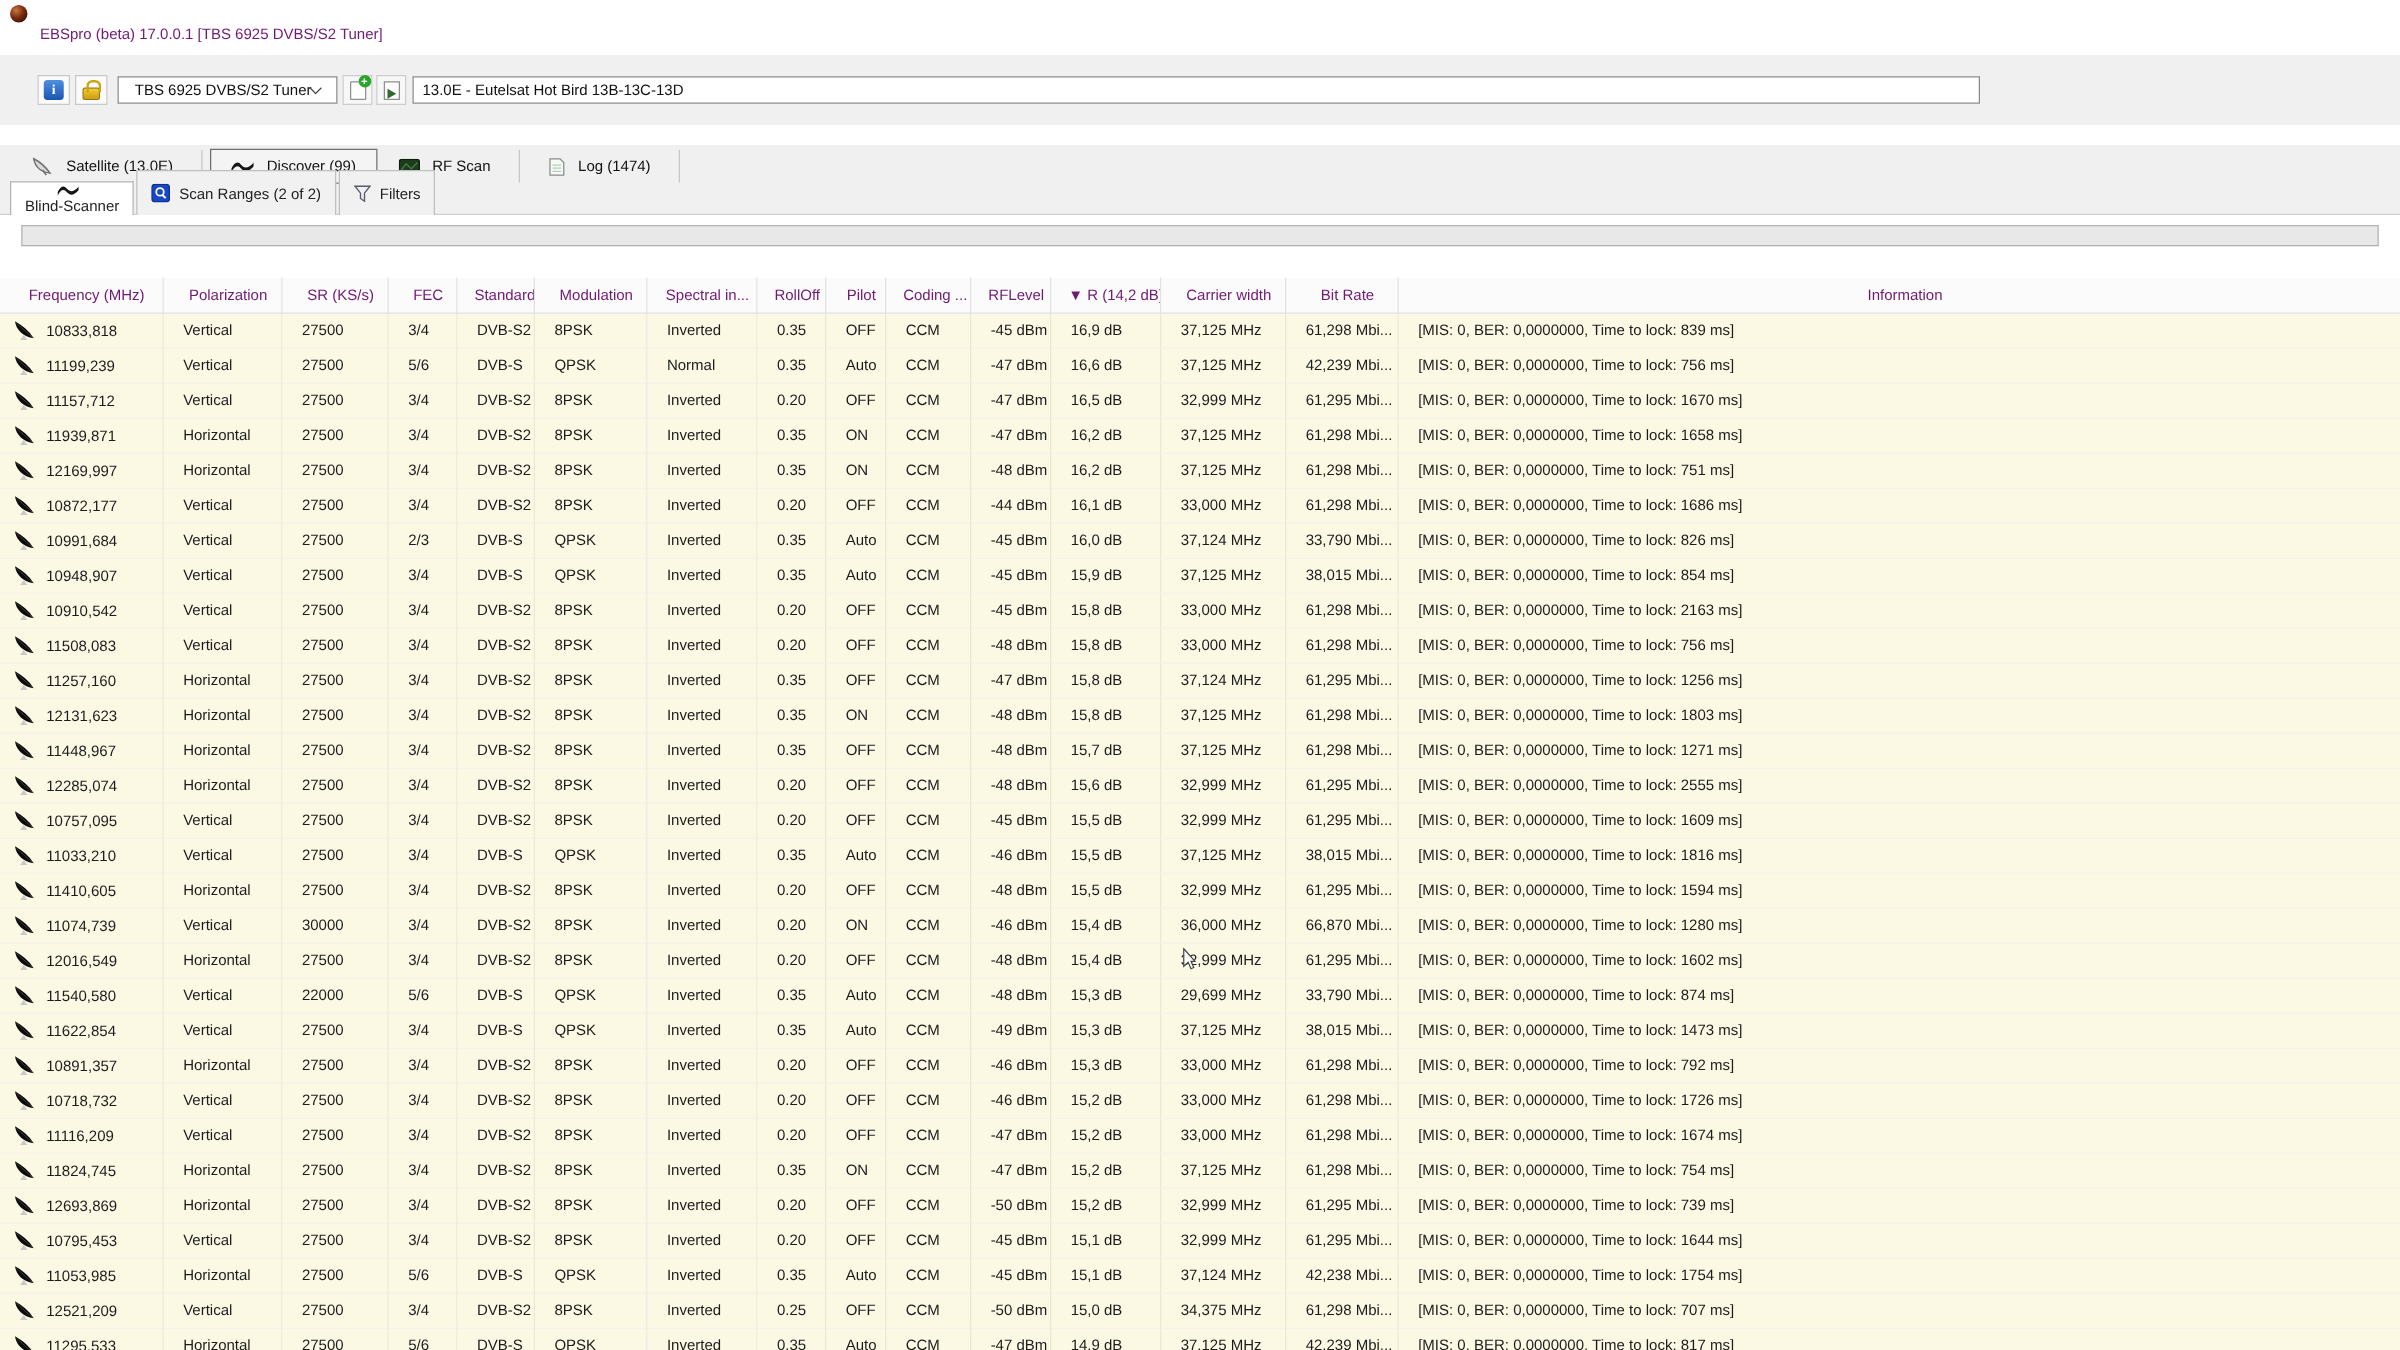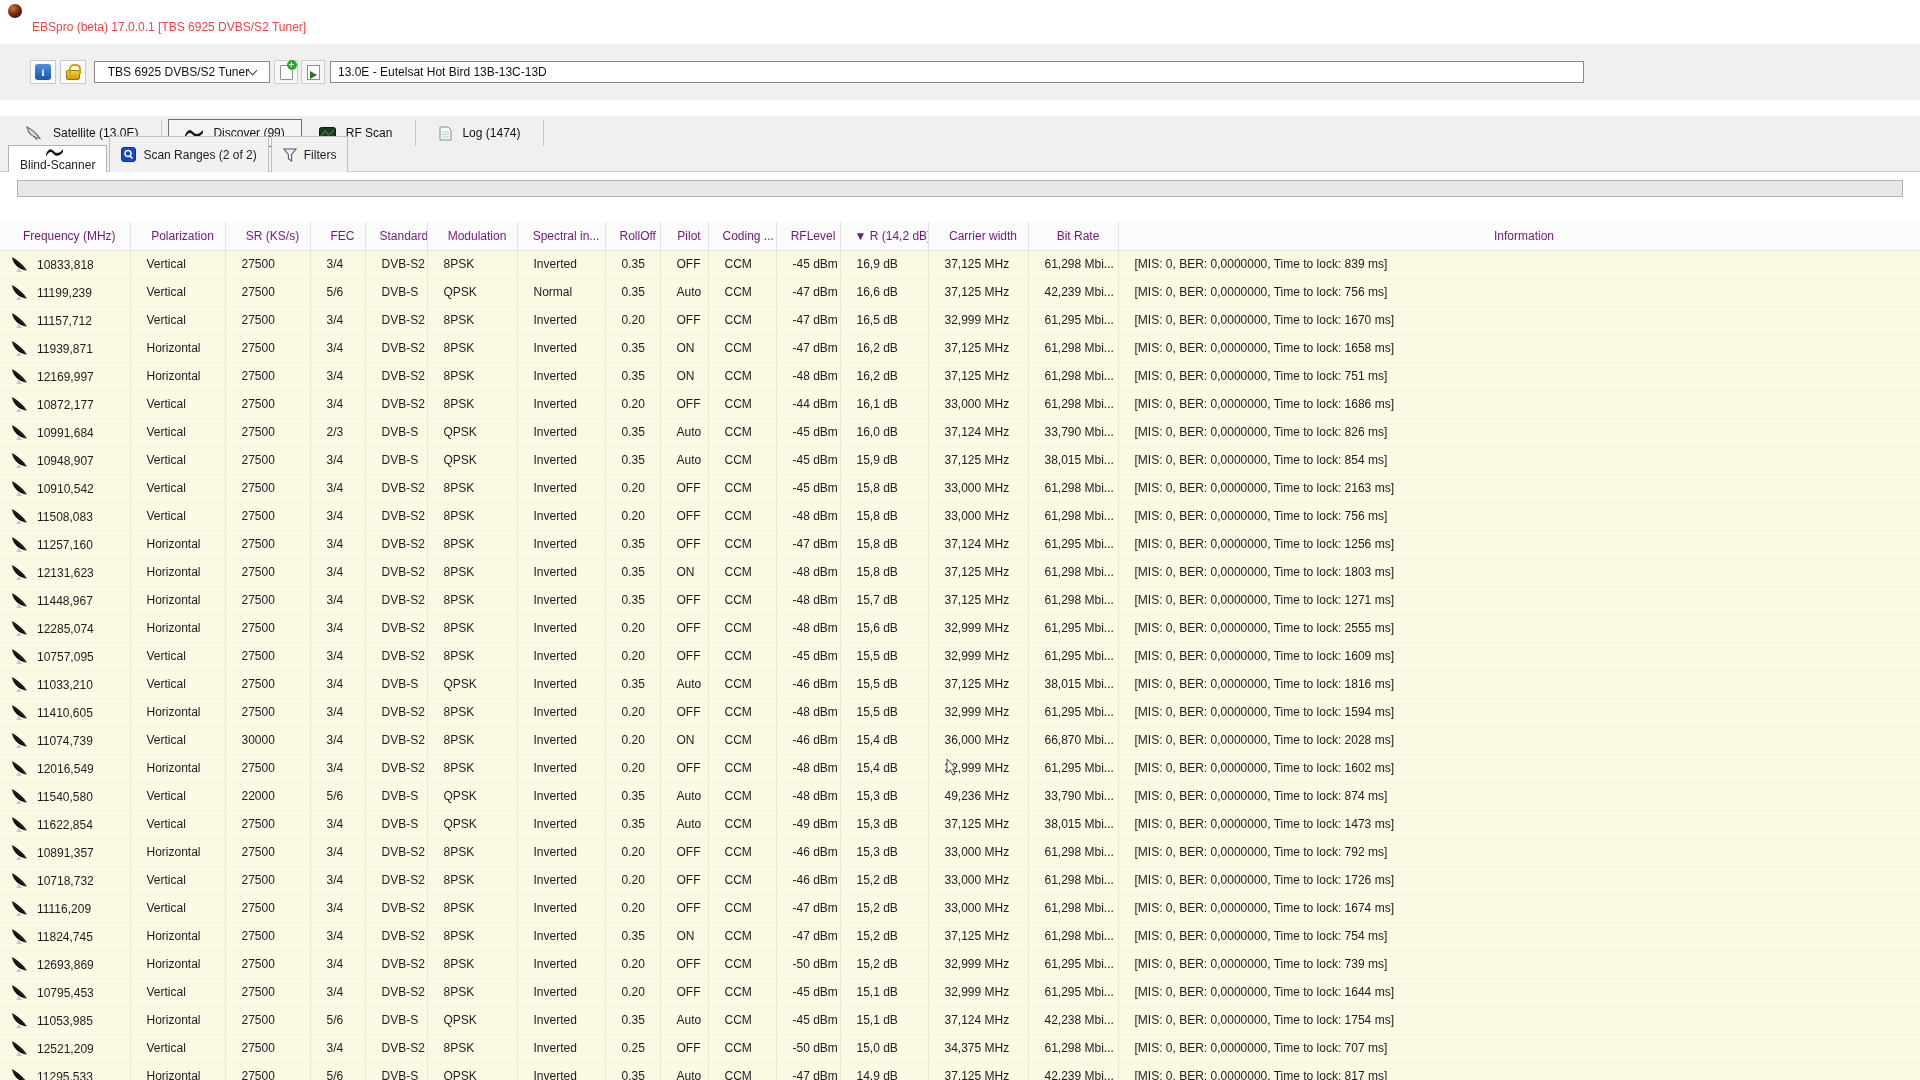--- a/index.html
+++ b/index.html
@@ -6,21 +6,21 @@
   html,body { width:1920px; height:1080px; overflow:hidden; background:#fff;
               font-family:"Liberation Sans","DejaVu Sans",sans-serif; }
   .window { position:relative; width:1920px; height:1080px; background:#fff; overflow:hidden; }
 
   
   .titlebar { position:absolute; top:0; left:0; right:0; height:22px; background:#fff;
               display:flex; align-items:center; padding-left:8px; }
   .app-icon { width:14px; height:14px; border-radius:50%;
               background:radial-gradient(circle at 35% 30%, #c8793f 0%, #7a2c10 45%, #2b0d05 90%);
               margin-right:10px; flex:0 0 auto; }
-  .title-text { font-size:12px; color:#ef4444;margin-top:32px; }
+  .title-text { font-size:12px; color:#701a75;margin-top:32px; }
 
   
   .menubar { position:absolute; top:22px; left:0; right:0; height:22px; background:#fff;
              display:flex; align-items:center; }
   .menu-item { font-size:12px; color:#000; padding:3px 10px; margin-left:4px; cursor:default; }
 
   
   .toolbar { position:absolute; top:44px; left:0; right:0; height:56px; background:#f0f0f0;
              display:flex; align-items:center; padding-left:30px; }
   .tool-btn { width:26px; height:24px; border:1px solid #c9c9c9; background:#fbfbfb;
@@ -604,21 +604,21 @@
             <td>DVB-S2</td>
             <td>8PSK</td>
             <td>Inverted</td>
             <td>0.20</td>
             <td>ON</td>
             <td>CCM</td>
             <td>-46 dBm</td>
             <td>15,4 dB</td>
             <td>36,000 MHz</td>
             <td>66,870 Mbi...</td>
-            <td>[MIS: 0, BER: 0,0000000, Time to lock: 2028 ms]</td>
+            <td>[MIS: 0, BER: 0,0000000, Time to lock: 1280 ms]</td>
           </tr>
           <tr>
             <td class="freq"><span class="sat-icon"><svg width="19" height="17" viewBox="0 0 19 17">
                   <path d="M2 1 C3 8 8.5 13.5 17 14.5 C13 8.5 7.5 4 2 1 Z" fill="#0b0b0b"></path>
                   <path d="M9 12 L12 16 L6 16 Z" fill="#c9c9c9"></path>
                   <line x1="3" y1="2.5" x2="16" y2="14" stroke="#3a3a3a" stroke-width="0.8"></line>
                 </svg></span><span class="freq-val">12016,549</span></td>
             <td>Horizontal</td>
             <td>27500</td>
             <td>3/4</td>
@@ -644,21 +644,21 @@
             <td>22000</td>
             <td>5/6</td>
             <td>DVB-S</td>
             <td>QPSK</td>
             <td>Inverted</td>
             <td>0.35</td>
             <td>Auto</td>
             <td>CCM</td>
             <td>-48 dBm</td>
             <td>15,3 dB</td>
-            <td>49,236 MHz</td>
+            <td>29,699 MHz</td>
             <td>33,790 Mbi...</td>
             <td>[MIS: 0, BER: 0,0000000, Time to lock: 874 ms]</td>
           </tr>
           <tr>
             <td class="freq"><span class="sat-icon"><svg width="19" height="17" viewBox="0 0 19 17">
                   <path d="M2 1 C3 8 8.5 13.5 17 14.5 C13 8.5 7.5 4 2 1 Z" fill="#0b0b0b"></path>
                   <path d="M9 12 L12 16 L6 16 Z" fill="#c9c9c9"></path>
                   <line x1="3" y1="2.5" x2="16" y2="14" stroke="#3a3a3a" stroke-width="0.8"></line>
                 </svg></span><span class="freq-val">11622,854</span></td>
             <td>Vertical</td>

